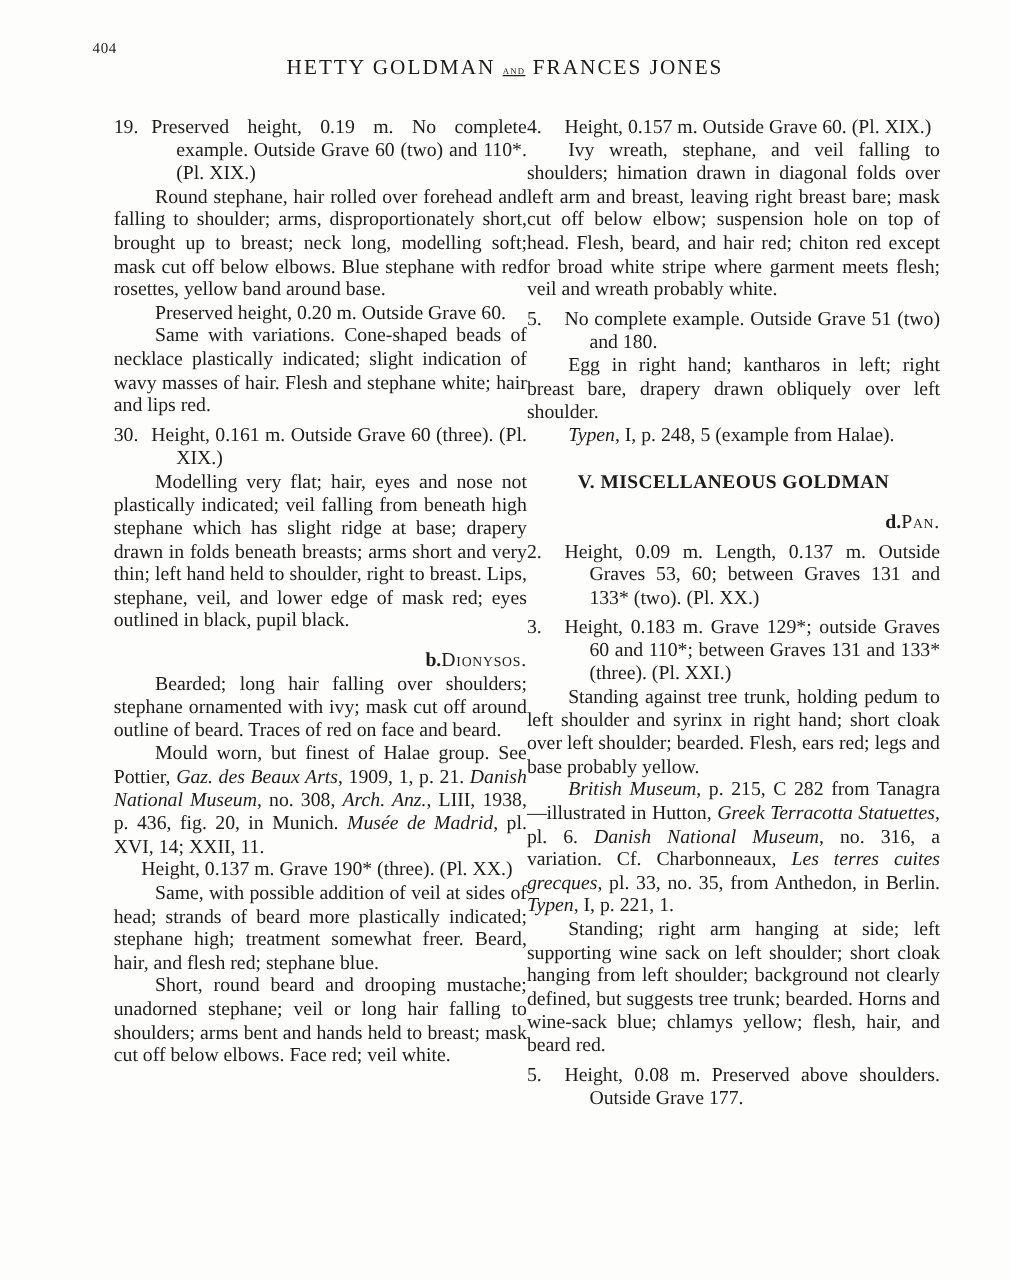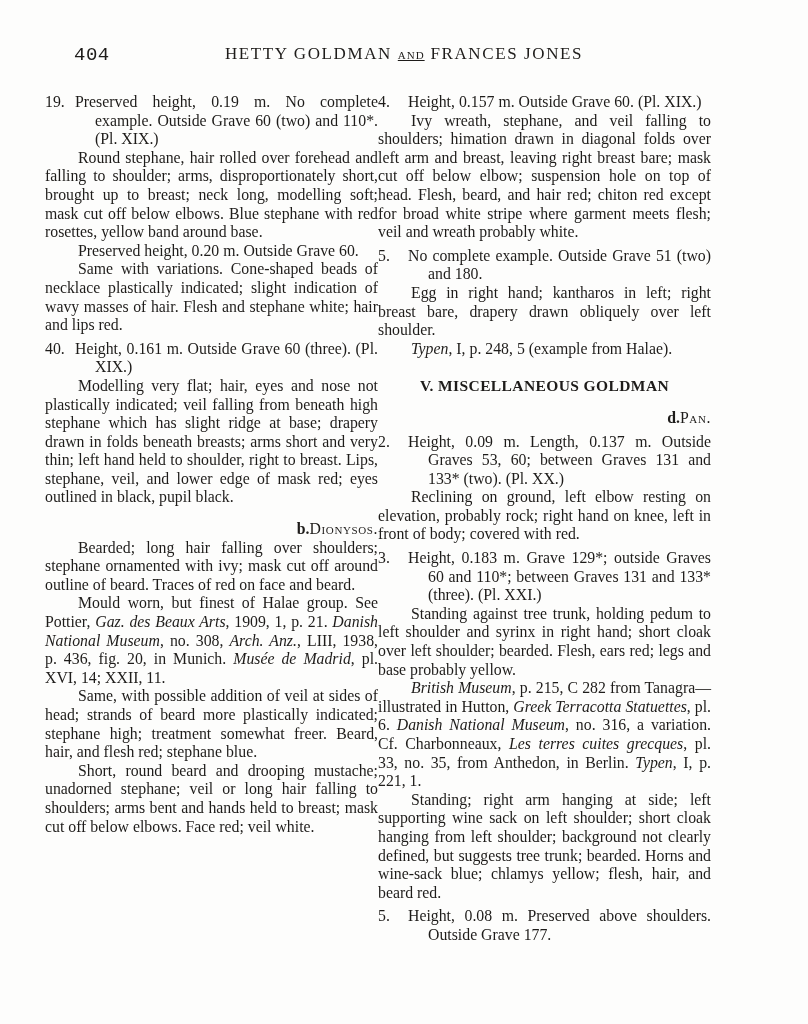--- a/index.html
+++ b/index.html
@@ -7,31 +7,31 @@
     position: relative;
     width: 808px;
     height: 1024px;
     background: #fdfdfc;
     color: #1e1c1a;
     font-family: "Liberation Serif", serif;
     overflow: hidden;
   }
   .page-header { position: relative; padding-top: 44px; height: 20px; }
   .page-number {
-    position: absolute; left: 74px; top: 44px;
-    font-size: 19px; letter-spacing: 0.5px; font-family: Liberation Mono, monospace;
+    position: absolute; left: 74px; top: 31px;
+    font-size: 12px; letter-spacing: 0.5px;
   }
   .running-title {
     text-align: center; font-size: 17px; letter-spacing: 1.6px;
     white-space: nowrap;
   }
   .running-title .title-and {
-    font-variant: small-caps; font-size: 16px; letter-spacing: 1px; text-decoration: underline;
+    font-variant: small-caps; font-size: 10px; letter-spacing: 1px; text-decoration: underline;
   }
-  .columns { display: flex; margin: 24px 56px 0 45px; }
+  .columns { display: flex; margin: 24px 56px 0 91px; }
   .col {
     width: 333px;
     font-size: 15.8px;
     line-height: 18.6px;
     text-align: justify;
   }
   .block { margin: 0; }
   .block.item { padding-left: 50px; text-indent: -50px; margin-top: 5px; }
   .block.item .label { display: inline-block; width: 30px; text-indent: 0; }
   .block.item.no-label { text-indent: -28px; margin-top: 0; }
@@ -56,38 +56,38 @@
       <span class="title-and">and</span>
       <span>FRANCES JONES</span>
     </div>
   </div>
   <div class="columns">
     <div class="col col-left" id="col-left">
         <div class="block item"><span class="label">19.</span>Preserved height, 0.19 m.  No complete example.  Outside Grave 60 (two) and 110*.  (Pl. XIX.)</div>
         <div class="block para">Round stephane, hair rolled over forehead and falling to shoulder; arms, disproportionately short, brought up to breast; neck long, modelling soft; mask cut off below elbows.  Blue stephane with red rosettes, yellow band around base.</div>
         <div class="block para">Preserved height, 0.20 m.  Outside Grave 60.</div>
         <div class="block para">Same with variations.  Cone-shaped beads of necklace plastically indicated; slight indication of wavy masses of hair.  Flesh and stephane white; hair and lips red.</div>
-        <div class="block item"><span class="label">40.</span>Height, 0.161 m.  Outside Grave 60 (three).  (Pl. XIX.)</div>
+        <div class="block item"><span class="label">30.</span>Height, 0.161 m.  Outside Grave 60 (three).  (Pl. XIX.)</div>
         <div class="block para">Modelling very flat; hair, eyes and nose not plastically indicated; veil falling from beneath high stephane which has slight ridge at base; drapery drawn in folds beneath breasts; arms short and very thin; left hand held to shoulder, right to breast.  Lips, stephane, veil, and lower edge of mask red; eyes outlined in black, pupil black.</div>
         <div class="block alpha"><span class="label">b.</span><span class="sc">Dionysos.</span></div>
         <div class="block para">Bearded; long hair falling over shoulders; stephane ornamented with ivy; mask cut off around outline of beard.  Traces of red on face and beard.</div>
         <div class="block para">Mould worn, but finest of Halae group.  See Pottier, <i>Gaz. des Beaux Arts</i>, 1909, 1, p. 21. <i>Danish National Museum</i>, no. 308, <i>Arch. Anz.</i>, LIII, 1938, p. 436, fig. 20, in Munich.  <i>Musée de Madrid</i>, pl. XVI, 14; XXII, 11.</div>
+        <div class="block item no-label">Height, 0.137 m.  Grave 190* (three).  (Pl. XX.)</div>
         <div class="block para">Same, with possible addition of veil at sides of head; strands of beard more plastically indicated; stephane high; treatment somewhat freer.  Beard, hair, and flesh red; stephane blue.</div>
         <div class="block para">Short, round beard and drooping mustache; unadorned stephane; veil or long hair falling to shoulders; arms bent and hands held to breast; mask cut off below elbows.  Face red; veil white.</div>
       </div>
     <div class="col col-right" id="col-right">
         <div class="block item"><span class="label">4.</span>Height, 0.157 m.  Outside Grave 60.  (Pl. XIX.)</div>
         <div class="block para">Ivy wreath, stephane, and veil falling to shoulders; himation drawn in diagonal folds over left arm and breast, leaving right breast bare; mask cut off below elbow; suspension hole on top of head.  Flesh, beard, and hair red; chiton red except for broad white stripe where garment meets flesh; veil and wreath probably white.</div>
         <div class="block item"><span class="label">5.</span>No complete example.  Outside Grave 51 (two) and 180.</div>
         <div class="block para">Egg in right hand; kantharos in left; right breast bare, drapery drawn obliquely over left shoulder.</div>
         <div class="block para"><i>Typen</i>, I, p. 248, 5 (example from Halae).</div>
         <div class="block section">V.  MISCELLANEOUS GOLDMAN</div>
         <div class="block alpha"><span class="label">d.</span><span class="sc">Pan.</span></div>
         <div class="block item"><span class="label">2.</span>Height, 0.09 m.  Length, 0.137 m.  Outside Graves 53, 60; between Graves 131 and 133* (two).  (Pl. XX.)</div>
-        <div class="block para">Reclining on ground, left elbow resting on elevation, probably rock; right hand on knee, left in front of body; covered with red.</div>
         <div class="block item"><span class="label">3.</span>Height, 0.183 m.  Grave 129*; outside Graves 60 and 110*; between Graves 131 and 133* (three).  (Pl. XXI.)</div>
         <div class="block para">Standing against tree trunk, holding pedum to left shoulder and syrinx in right hand; short cloak over left shoulder; bearded.  Flesh, ears red; legs and base probably yellow.</div>
         <div class="block para"><i>British Museum</i>, p. 215, C 282 from Tanagra—illustrated in Hutton, <i>Greek Terracotta Statuettes</i>, pl. 6.  <i>Danish National Museum</i>, no. 316, a variation.  Cf. Charbonneaux, <i>Les terres cuites grecques</i>, pl. 33, no. 35, from Anthedon, in Berlin.  <i>Typen</i>, I, p. 221, 1.</div>
         <div class="block para">Standing; right arm hanging at side; left supporting wine sack on left shoulder; short cloak hanging from left shoulder; background not clearly defined, but suggests tree trunk; bearded.  Horns and wine-sack blue; chlamys yellow; flesh, hair, and beard red.</div>
         <div class="block item"><span class="label">5.</span>Height, 0.08 m.  Preserved above shoulders. Outside Grave 177.</div>
       </div>
   </div>
 </div>
 
 </body></html>

